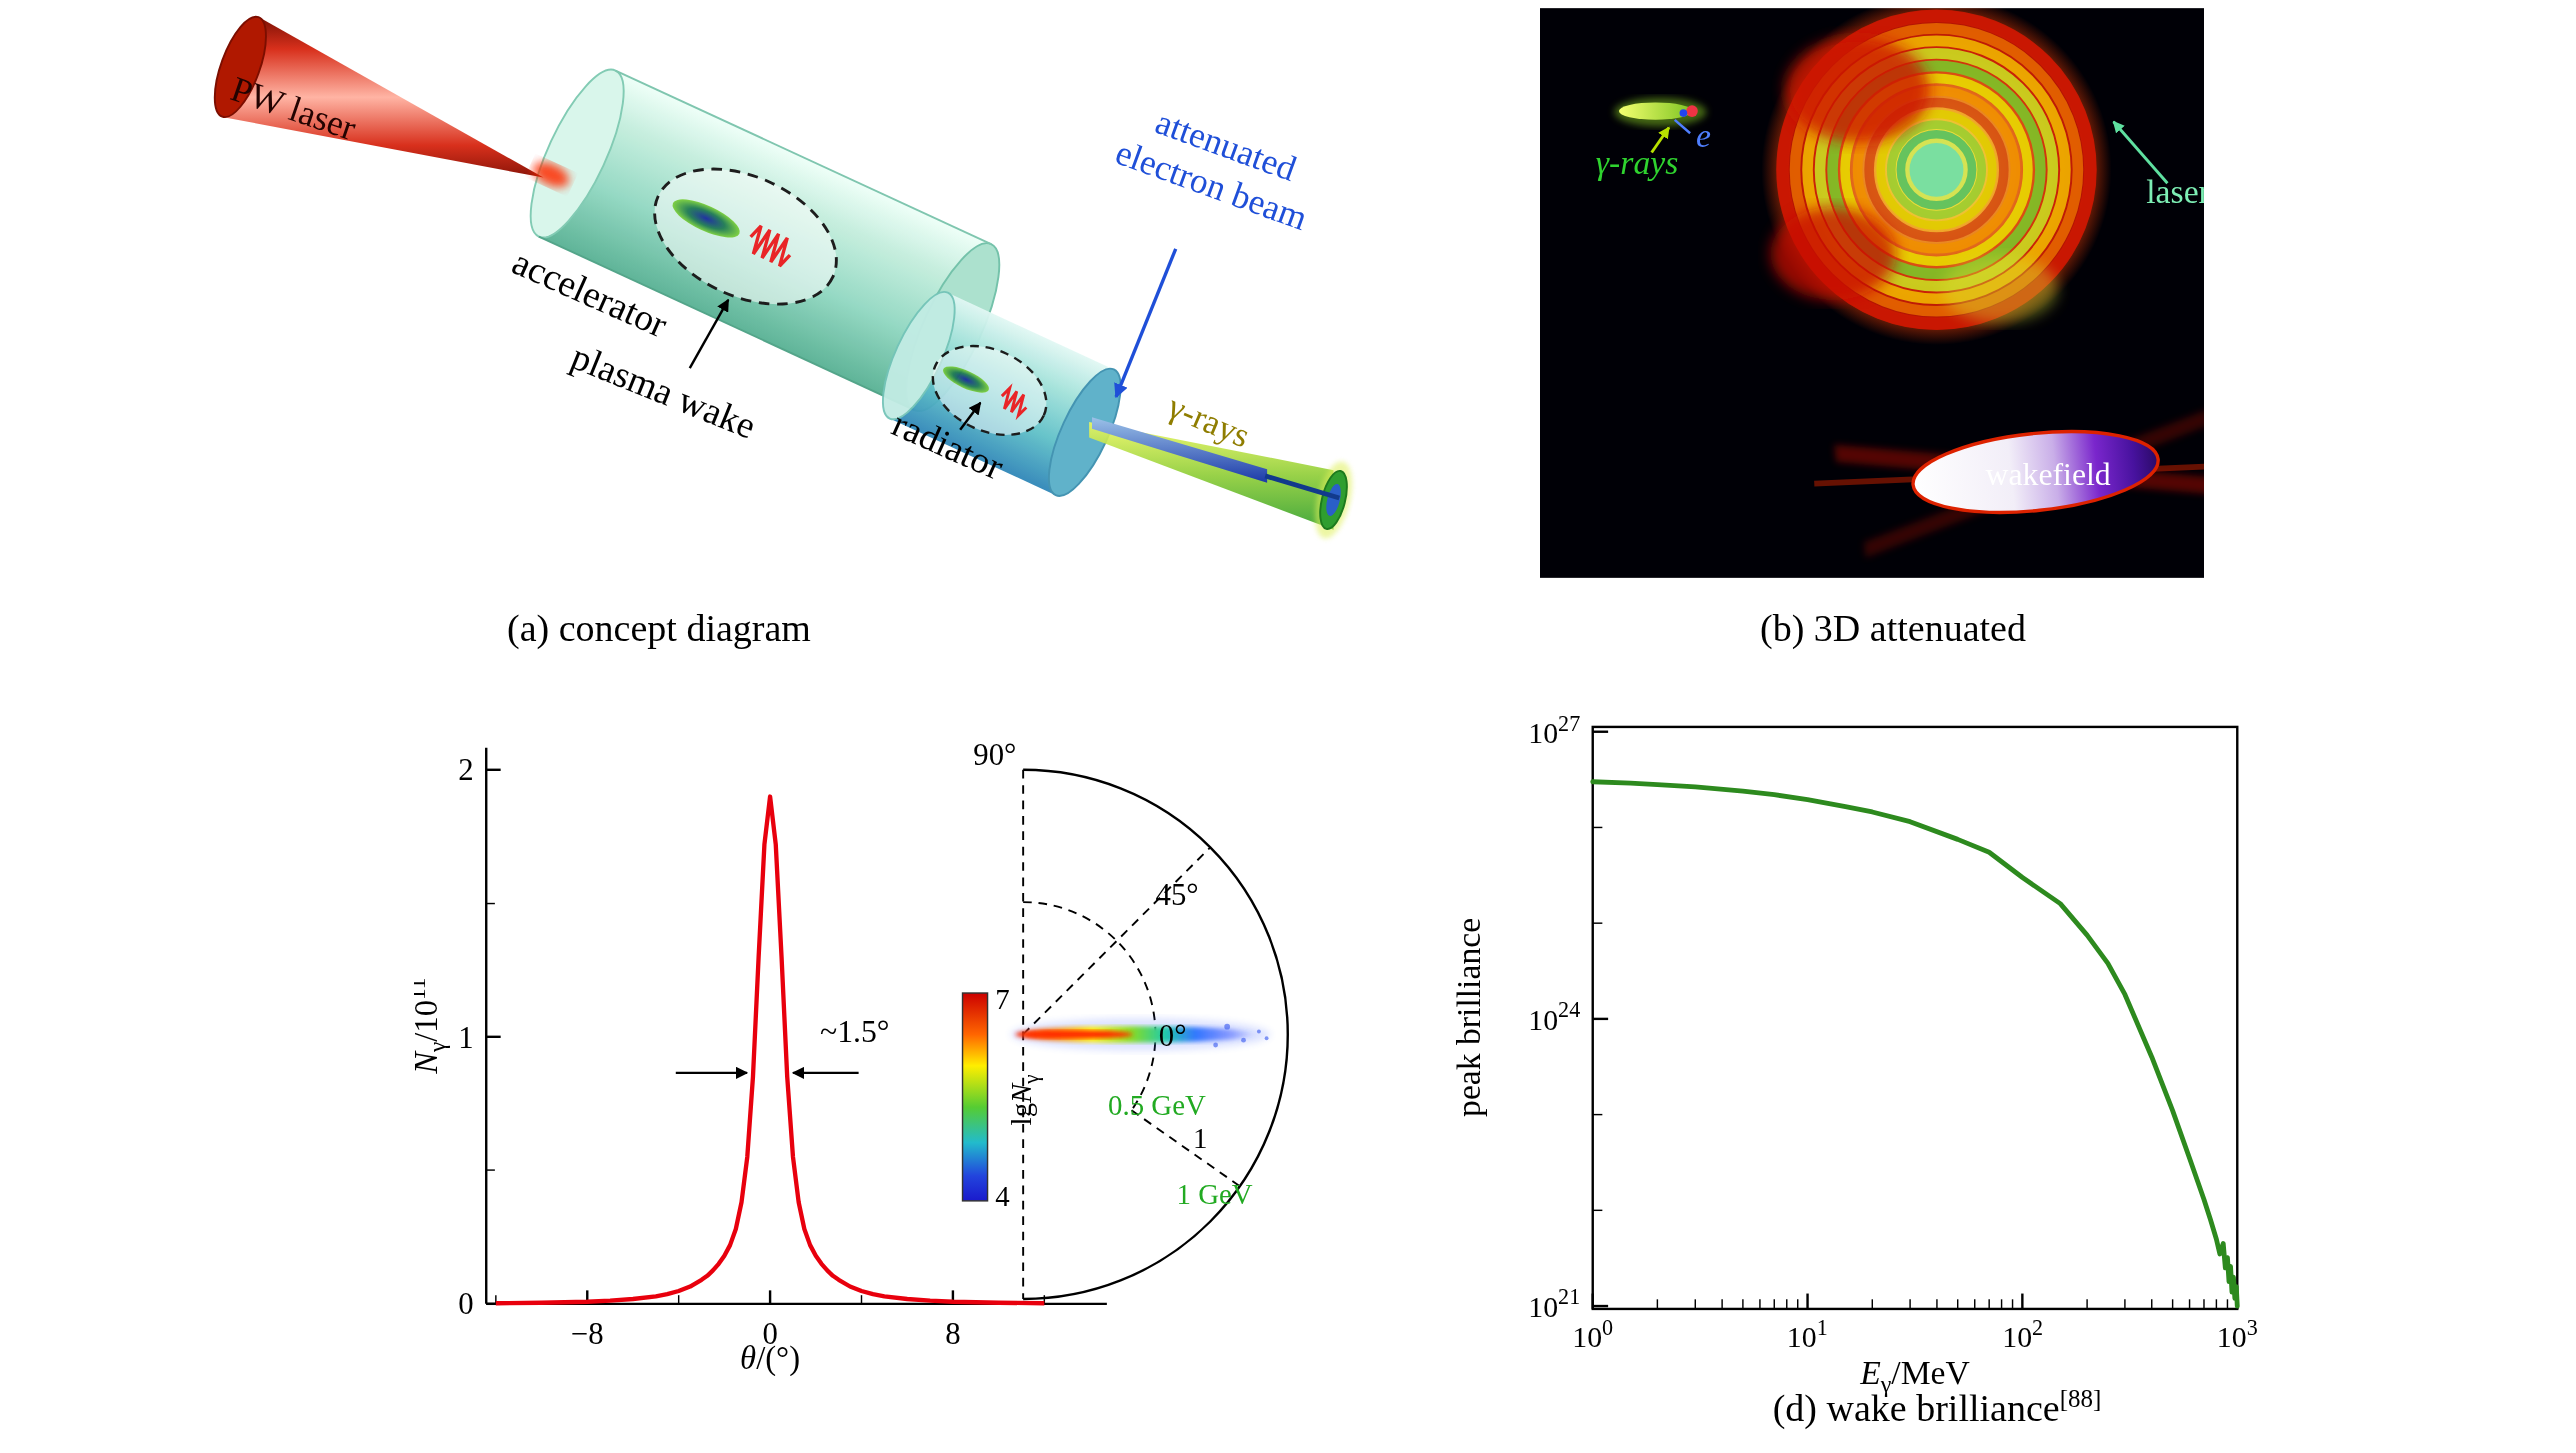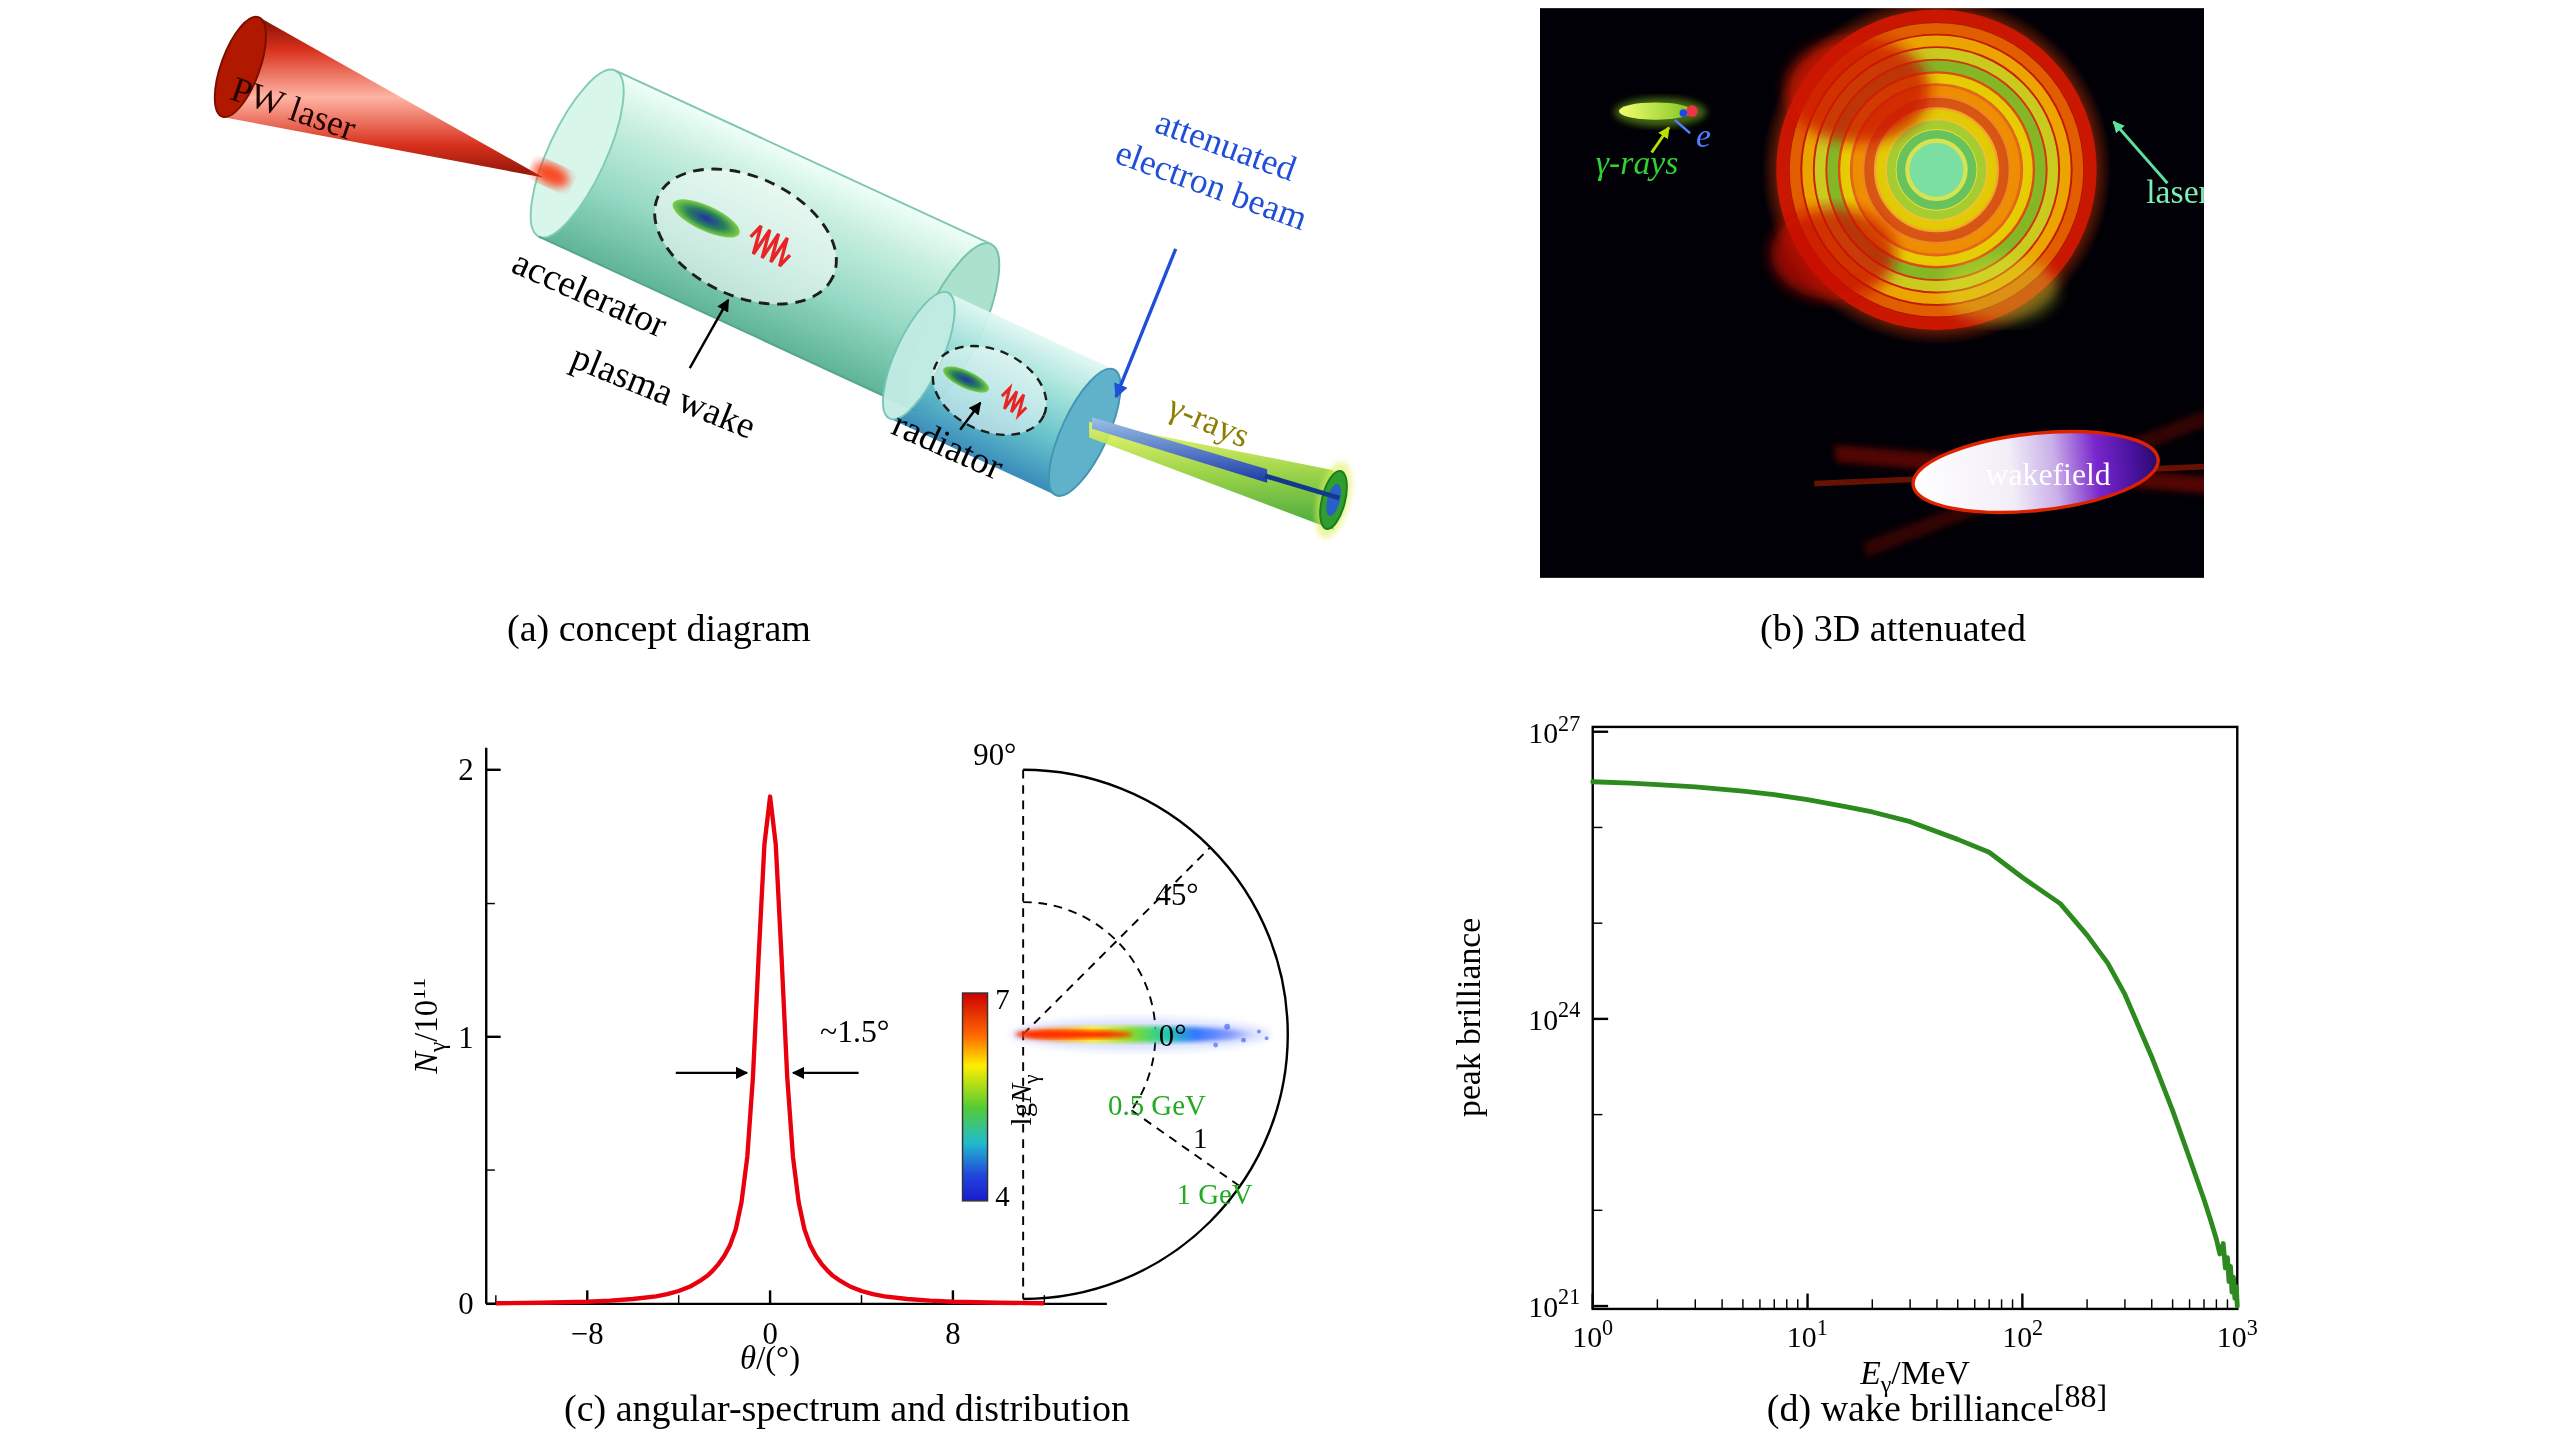--- a/index.html
+++ b/index.html
@@ -1,20 +1,20 @@
 <!DOCTYPE html>
 <html><head>
 <meta charset="utf-8">
 <style>
   html,body{margin:0;padding:0;background:#fff;}
   body{width:2576px;height:1454px;font-family:"Liberation Serif",serif;}
   #figure{position:relative;width:2576px;height:1454px;background:#fff;overflow:hidden;}
   .panel{position:absolute;}
   .caption{position:absolute;transform:translateX(-50%);font-size:38px;color:#000;white-space:nowrap;margin-left:24px;}
-  .caption sup{font-size:32px;vertical-align:super;line-height:0;}
+  .caption sup{font-size:25px;vertical-align:super;line-height:0;}
   svg text{font-family:"Liberation Serif",serif;}
 </style>
 </head>
 <body>
 
 <div id="figure">
 
   <svg class="panel" style="left:173px;top:14.4px;" width="1251" height="587" viewBox="0 0 1300 610">
     <defs>
       <linearGradient id="a-cone" x1="0" y1="0" x2="0" y2="1">
@@ -377,17 +377,16 @@
     <text text-anchor="middle" transform="rotate(-90 48 357)" x="48" y="357" font-size="35">peak brilliance</text>
     <text text-anchor="middle" x="500" y="738" font-size="35">
       <tspan font-style="italic">E</tspan><tspan dy="8" font-size="25">γ</tspan><tspan dy="-8">/MeV</tspan>
     </text>
 
     <path id="d-curve" fill="none" stroke-width="5" stroke-linejoin="round" stroke-linecap="round" d="M165.0 112.0 L204.3 113.5 L232.2 115.0 L271.6 117.4 L321.1 121.7 L353.7 125.4 L388.3 130.6 L427.7 137.9 L455.6 143.4 L494.9 153.5 L544.4 171.9 L577.1 185.3 L611.7 211.5 L651.0 238.7 L678.9 271.4 L700.5 300.8 L718.2 333.1 L746.1 398.1 L767.8 453.9 L785.4 503.4 L800.4 546.2 L807.1 567.1 L813.3 587.5 L816.9 602.9 L820.4 592.0 L822.6 617.4 L824.8 606.7 L826.4 631.6 L828.0 615.7 L829.5 642.5 L831.0 627.0 L832.5 649.1 L834.0 636.7 L835.0 657.0" stroke="#2d8a1e"></path>
   </svg>
 
   <div class="caption" style="left:635px;top:606px;">(a) concept diagram</div>
   <div class="caption" style="left:1869px;top:606px;">(b) 3D attenuated</div>
-  <div class="caption" style="left:823px;top:1386px;">(c) angular-spectrum and distribution</div>
   <div class="caption" style="left:1913px;top:1386px;"><span>(d) wake brilliance</span><sup>[88]</sup></div>
 
 </div>
 
 
 </body></html>

